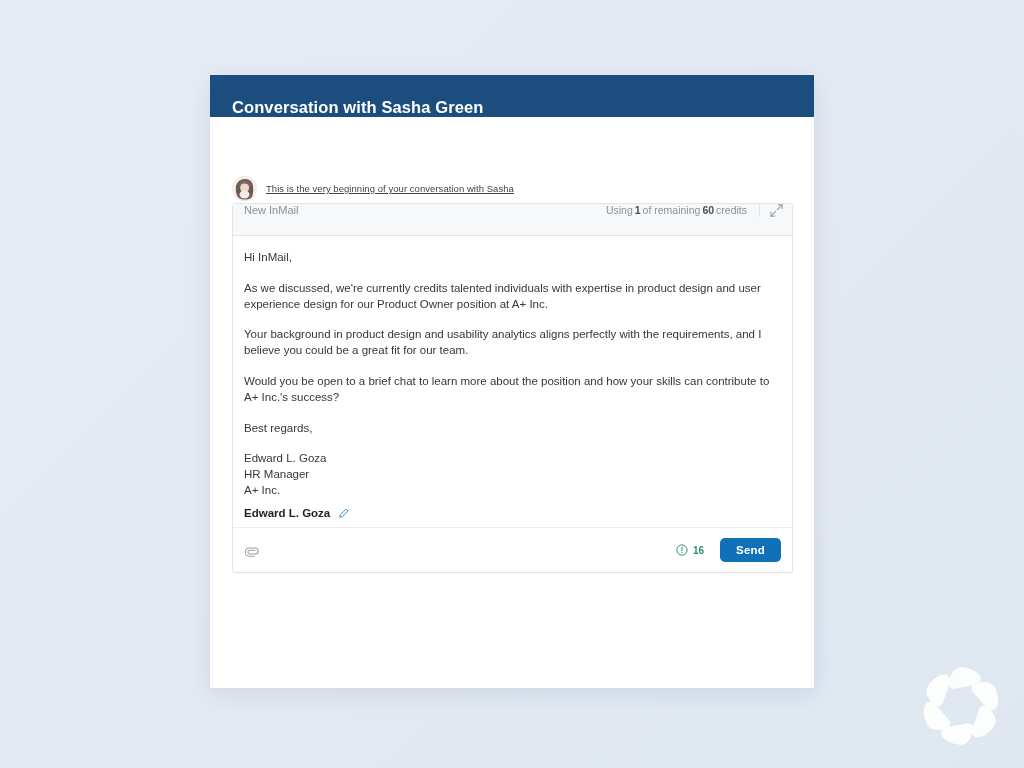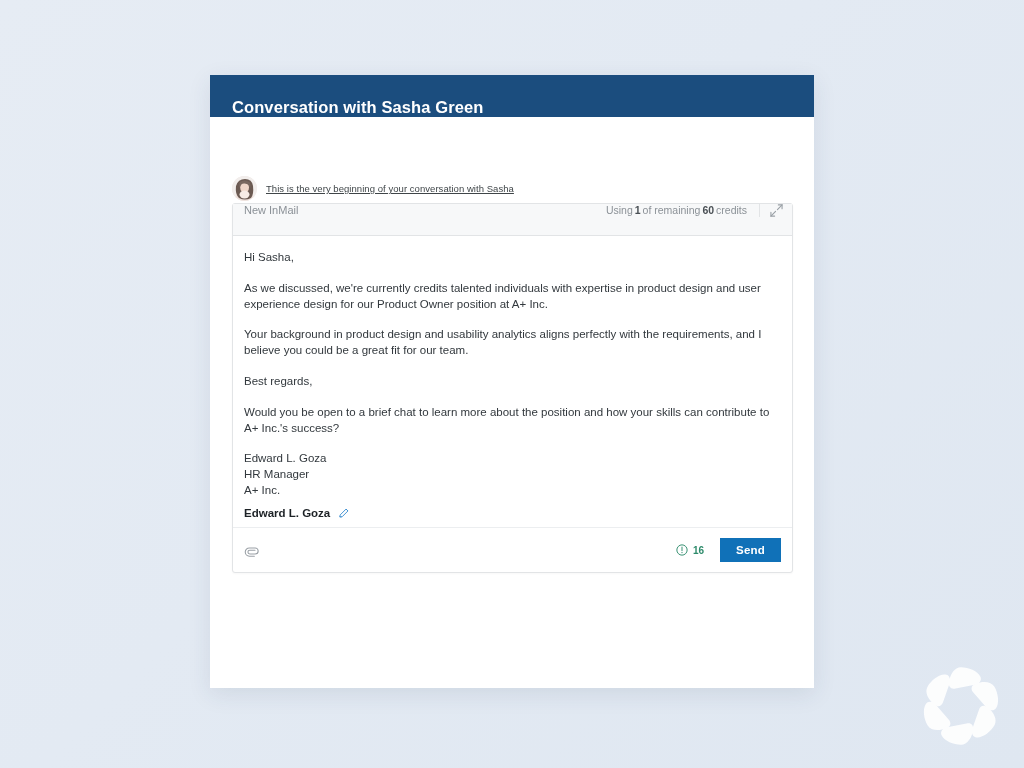--- a/index.html
+++ b/index.html
@@ -188,21 +188,21 @@
   .char-count-num {
     margin-left: 5px;
     font-size: 10px;
     font-weight: bold;
     color: #2e8b6b;
   }
   .send-btn {
     background: #1071b8;
     color: #ffffff;
     border: none;
-    border-radius: 0;
+    border-radius: 5px;
     font-family: "Liberation Sans", sans-serif;
     font-size: 11.5px;
     font-weight: bold;
     padding: 6px 16px;
     cursor: pointer;
     letter-spacing: 0.2px;
   }
 </style>
 </head>
 <body>
@@ -256,25 +256,25 @@
               <path d="M9 1 L13 1 L13 5"></path>
             <path d="M6 8 L1 13"></path>
               <path d="M5 13 L1 13 L1 9"></path>
           </g>
         </svg>
       </div>
     </div>
 
 
     <div class="compose-body">
-      <p>Hi Sasha,</p>
+      <p>Hi InMail,</p>
       <p>As we discussed, we're currently credits talented individuals with expertise in product design and user experience design for our Product Owner position at A+ Inc.</p>
       <p>Your background in product design and usability analytics aligns perfectly with the requirements, and I believe you could be a great fit for our team.</p>
+      <p>Would you be open to a brief chat to learn more about the position and how your skills can contribute to A+ Inc.'s success?</p>
       <p>Best regards,</p>
-      <p>Would you be open to a brief chat to learn more about the position and how your skills can contribute to A+ Inc.'s success?</p>
 
       <div class="sig-block">
         <div>Edward L. Goza</div>
         <div>HR Manager</div>
         <div>A+ Inc.</div>
       </div>
 
       <div class="sig-name-row">
         <span class="sig-name">Edward L. Goza</span>
         <span class="sig-edit">

